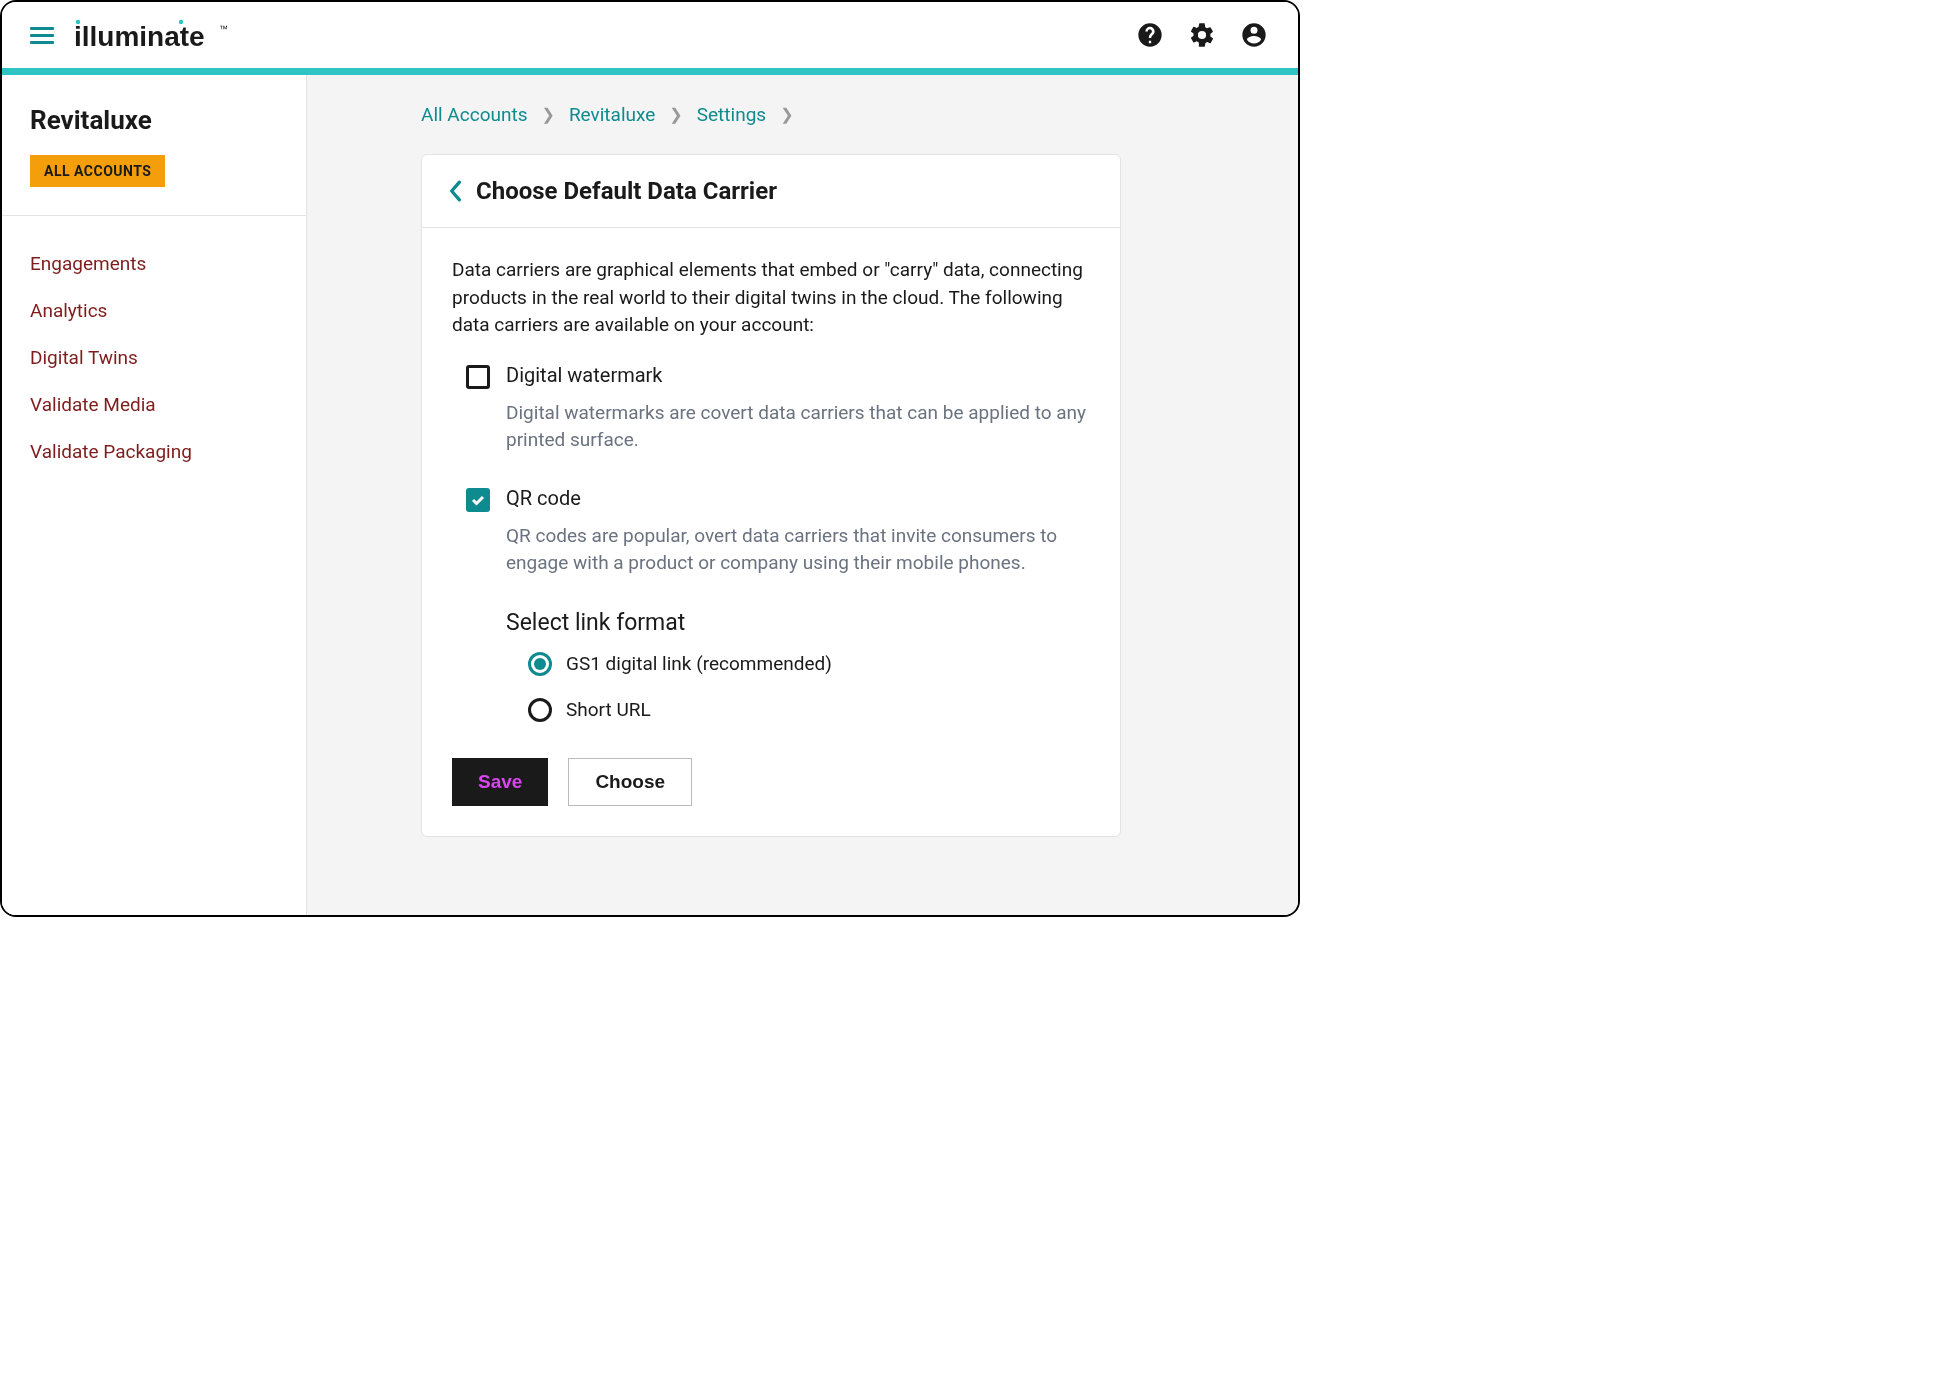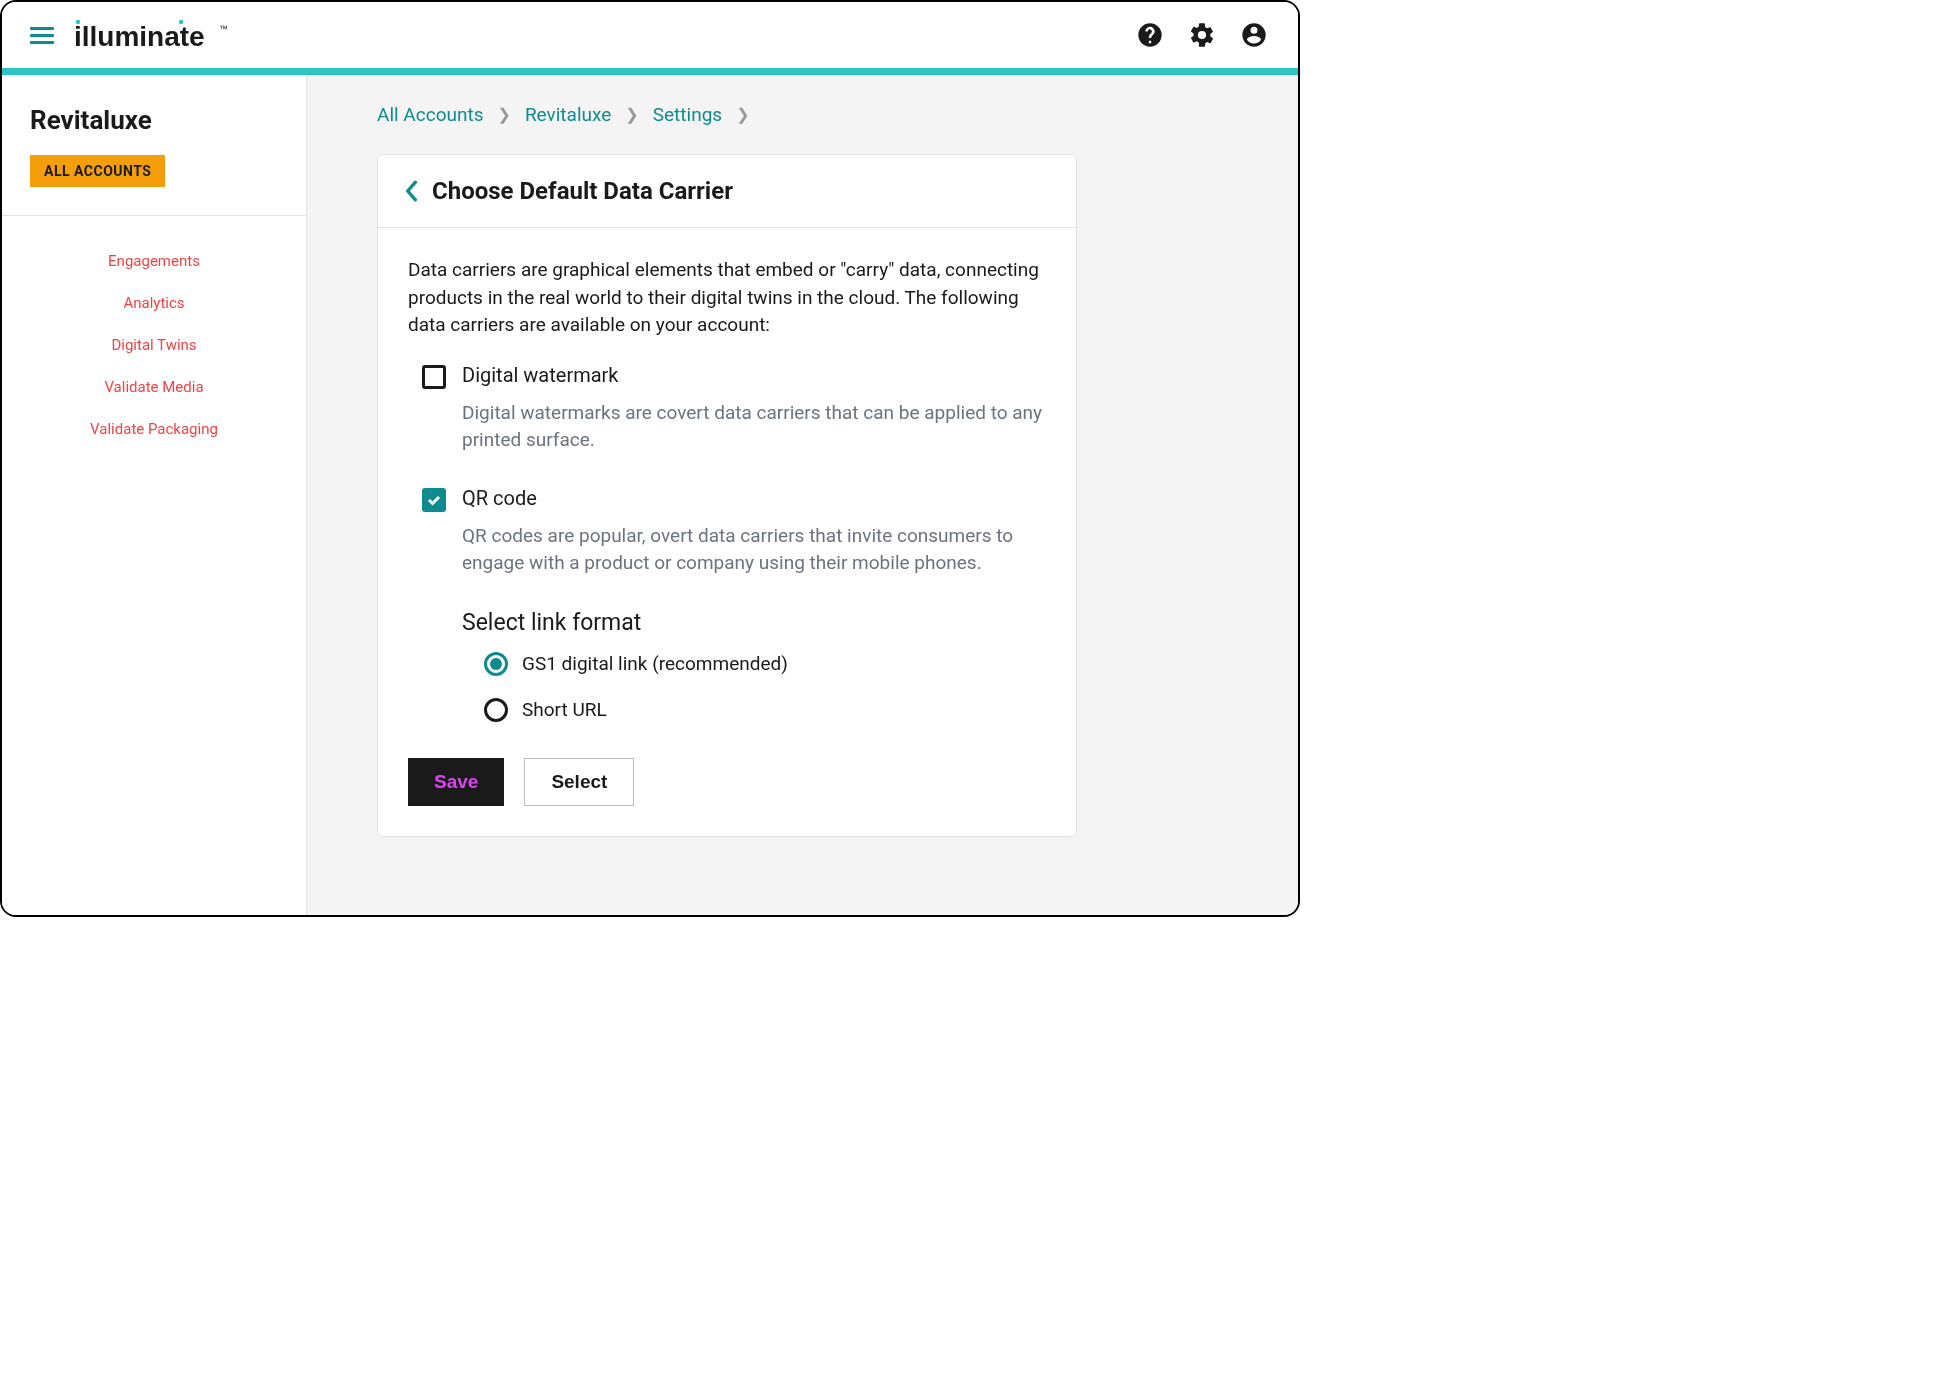--- a/index.html
+++ b/index.html
@@ -19,21 +19,21 @@
   padding: 16px 28px;
   background: #fff;
 }
 .topbar-left { display: flex; align-items: center; gap: 20px; }
 .menu-icon { display: flex; flex-direction: column; gap: 4px; cursor: pointer; }
 .menu-icon span { width: 24px; height: 3px; background: #0d8b8f; border-radius: 1px; }
 .topbar-right { display: flex; align-items: center; gap: 20px; }
 .icon-circle { width: 32px; height: 32px; display: flex; align-items: center; justify-content: center; cursor: pointer; }
 .icon-circle svg { width: 28px; height: 28px; fill: #1a1a1a; }
 .accent-bar { height: 7px; background: #2fc4c4; }
-.main-wrap { display: flex; background: #f4f4f4; min-height: 840px; }
+.main-wrap { display: flex; background: #f4f4f4; min-height: 840px; gap: 44px; }
 .sidebar {
   width: 305px;
   background: #fff;
   border-right: 1px solid #e3e3e3;
   padding: 30px 28px;
   flex-shrink: 0;
 }
 .account-name { font-size: 26px; font-weight: 700; margin-bottom: 20px; }
 .all-accounts-btn {
   display: inline-block;
@@ -41,25 +41,24 @@
   color: #1a1a1a;
   font-size: 14px;
   font-weight: 700;
   letter-spacing: 0.5px;
   padding: 8px 14px;
   cursor: pointer;
   margin-bottom: 28px;
 }
 .sidebar-divider { height:1px; background:#e3e3e3; margin: 0 -28px 24px; }
 .nav-item {
-  color: #ef4444;
-  font-size: 15px;
+  color: #7f1d1d;
+  font-size: 19px;
   padding: 12px 0;
   cursor: pointer;
-  text-align: center;
 }
 .content { flex: 1; padding: 28px 50px 50px 70px; }
 .breadcrumb { display: flex; align-items: center; gap: 14px; font-size: 19px; margin-bottom: 28px; }
 .breadcrumb a { color: #0d8b8f; text-decoration: none; cursor: pointer; }
 .breadcrumb .chev { color: #999; font-size: 16px; }
 .panel {
   background: #fff;
   border: 1px solid #e3e3e3;
   border-radius: 6px;
   max-width: 700px;
@@ -201,18 +200,18 @@
             <div class="radio-label">GS1 digital link (recommended)</div>
           </div>
           <div class="radio-row">
             <div class="radio"></div>
             <div class="radio-label">Short URL</div>
           </div>
         </div>
 
         <div class="btn-row">
           <button class="btn btn-primary">Save</button>
-          <button class="btn btn-secondary">Select</button>
+          <button class="btn btn-secondary">Choose</button>
         </div>
       </div>
     </div>
   </div>
 </div>
 
 </body></html>

